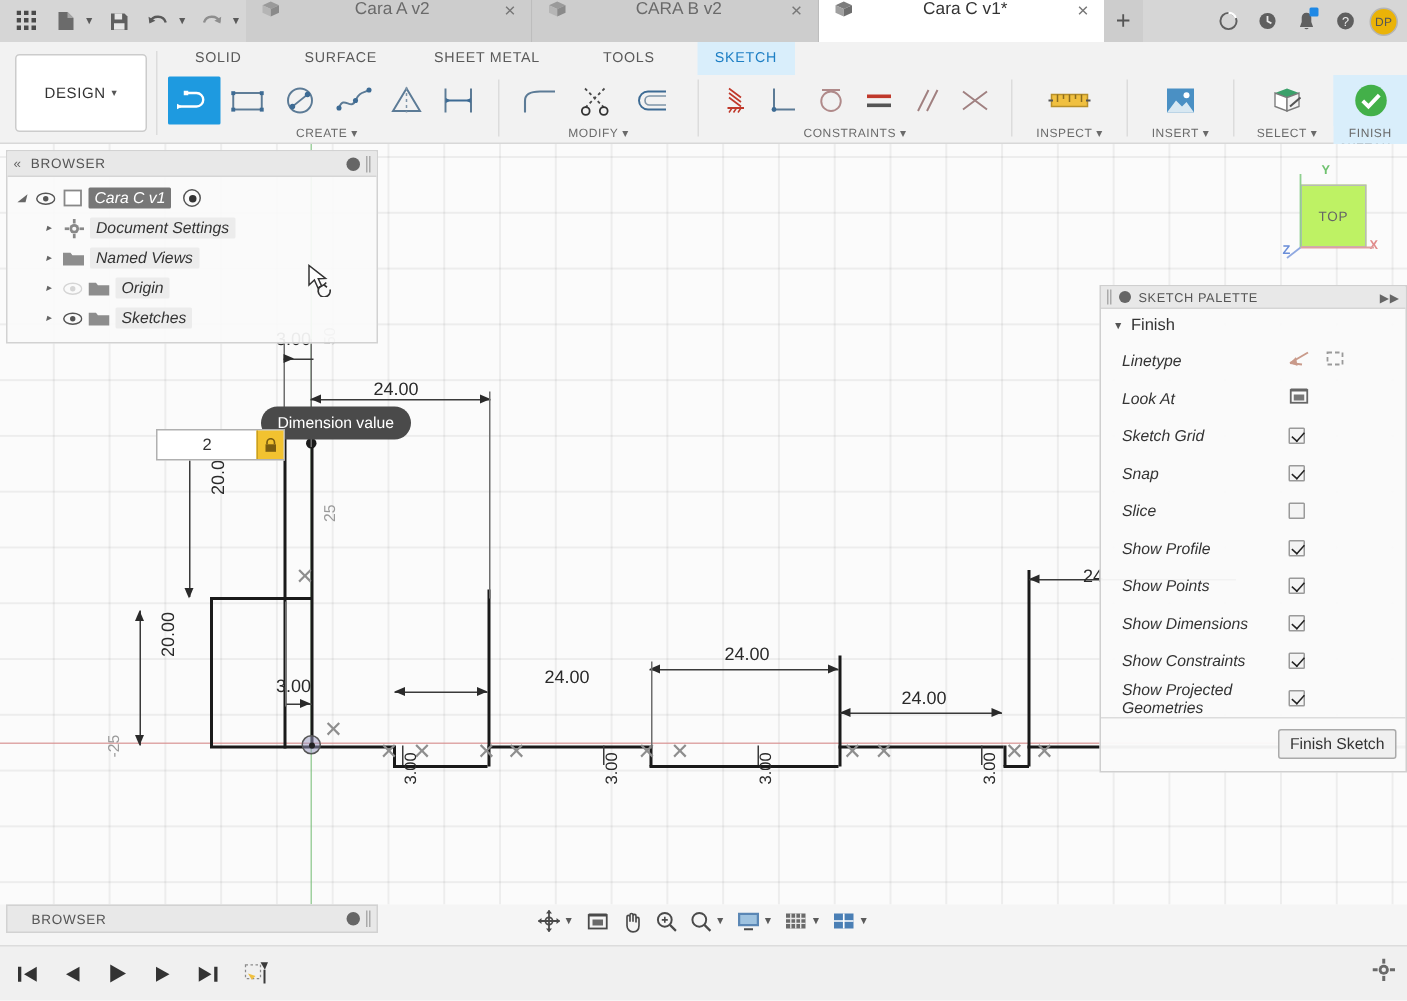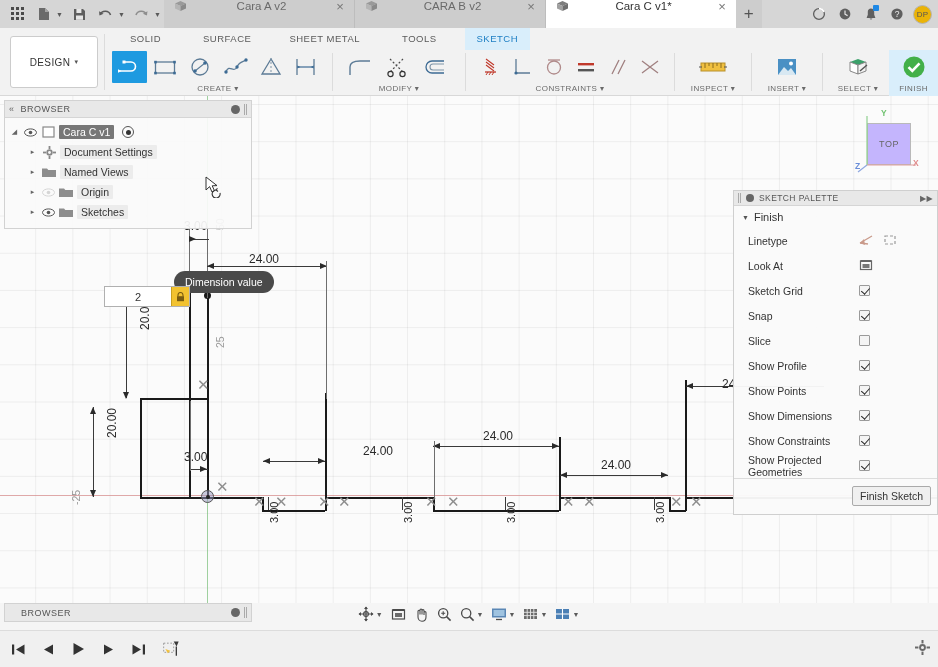--- a/index.html
+++ b/index.html
@@ -172,41 +172,41 @@
   }
   .lock-btn {
     width:18px; background:#f2c230; display:flex; align-items:center;
     justify-content:center; border-left:1px solid #c9a021;
   }
 
   
   .viewcube { position:absolute; right:12px; top:12px; width:76px; height:70px; }
   .vc-face {
     position:absolute; left:17px; top:15px; width:44px; height:42px;
-    background:#c4b5fd; border:1px solid #b9b9b9;
+    background:#bef264; border:1px solid #b9b9b9;
     display:flex; align-items:center; justify-content:center;
     font-size:9px; color:#666; letter-spacing:.5px;
   }
   .vc-ax { position:absolute; font-size:8.5px; font-weight:bold; }
 
   
   .browser {
     position:absolute; left:4px; top:100px; width:248px;
     background:rgba(250,250,250,.93); border:1px solid #d2d2d2; z-index:20;
   }
   .bpanel-hd {
     height:17px; background:#e8e8e8; border-bottom:1px solid #d5d5d5;
     display:flex; align-items:center; padding:0 4px; gap:6px;
     font-size:9px; letter-spacing:.5px; color:#555;
   }
   .hd-collapse { font-size:9px; color:#666; }
   .hd-right { margin-left:auto; display:flex; align-items:center; gap:4px; }
   .hd-dot { width:9px; height:9px; border-radius:50%; background:#666; }
   .hd-grip { width:3px; height:11px; border-left:1px solid #aaa; border-right:1px solid #aaa;}
-  .tree { padding:4px 0 6px; }
+  .tree { padding:4px 0 6px;font-style:italic; }
   .trow {
     display:flex; align-items:center; height:20px; font-size:10.5px; color:#333;
     padding-left:4px; gap:4px;
   }
   .tri {
     width:11px; height:11px; display:flex; align-items:center; justify-content:center;
     color:#666; font-size:7px;
   }
   .eye { width:13px; height:13px; display:flex; align-items:center; justify-content:center; }
   .eye.dim { opacity:.32; }
@@ -231,21 +231,21 @@
   }
   .pal-grip2 { width:3px; height:10px; border-left:1px solid #aaa; border-right:1px solid #aaa; }
   .pal-sec {
     height:22px; display:flex; align-items:center; gap:5px; padding:0 8px;
     font-size:11px; color:#333;
   }
   .pal-sec .tw { font-size:7px; color:#555; }
   .prow {
     height:25px; display:flex; align-items:center; padding:0 0 0 14px; font-size:10.5px; color:#333;
   }
-  .prow .pname { flex:1; }
+  .prow .pname { flex:1;font-style:italic; }
   .prow .pctl { width:78px; display:flex; align-items:center; gap:10px; }
   .ckbox {
     width:11px; height:11px; border:1px solid #9a9a9a; background:#f4f4f4;
     border-radius:1px; position:relative;
   }
   .ckbox.on::after {
     content:''; position:absolute; left:3px; top:0px; width:3.5px; height:7px;
     border:solid #222; border-width:0 1.4px 1.4px 0; transform:rotate(42deg);
   }
   .pal-ft {

